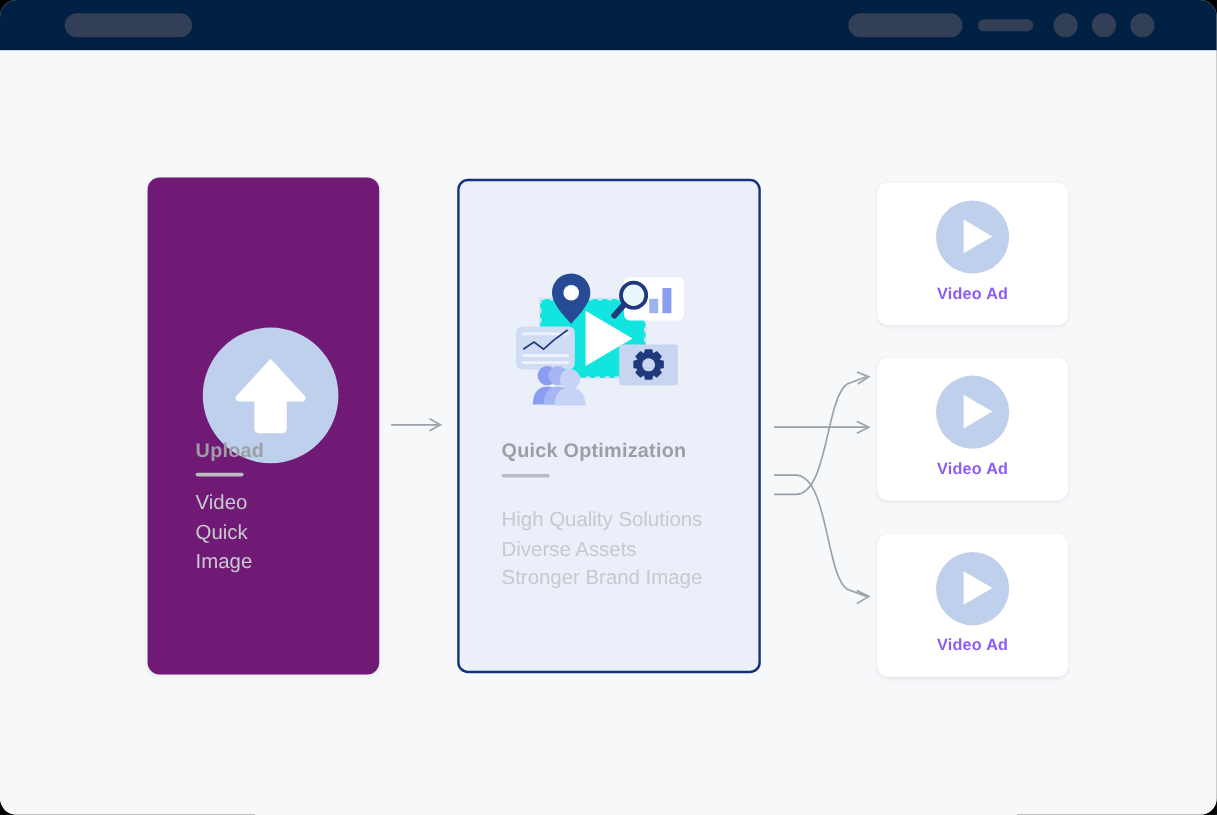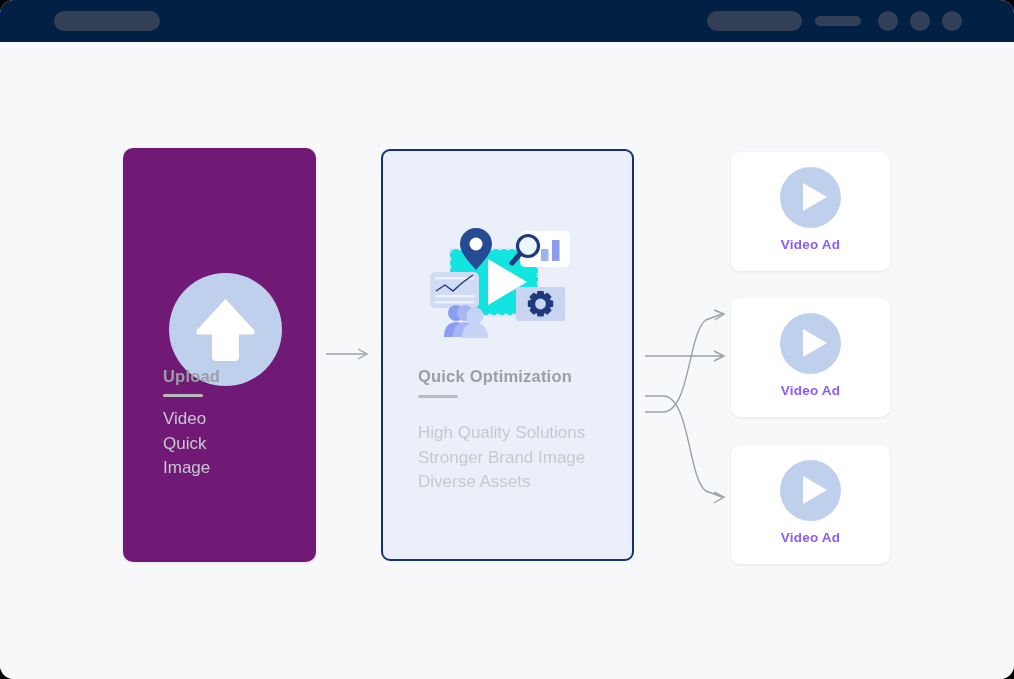--- a/index.html
+++ b/index.html
@@ -277,22 +277,22 @@
                      L-12.7 2.7 L-12.7 -3.3 L-9.3 -4.2 L-11.1 -7.2 L-6.9 -11.4 L-3.9 -9.6 Z"></path>
             <circle cx="0" cy="0" r="5.4" fill="#c7d5f0"></circle>
           </g>
         </g>
       </svg>
 
       <div class="card-title opt-title">Quick Optimization</div>
       <div class="title-rule opt-rule"></div>
       <div class="card-list opt-list">
         <div>High Quality Solutions</div>
+        <div>Diverse Assets</div>
         <div>Stronger Brand Image</div>
-        <div>Diverse Assets</div>
       </div>
     </div>
 
     <div class="card-video vc-1">
       <div class="play-circle">
         <div class="play-tri"></div>
       </div>
       <div class="video-label">Video Ad</div>
     </div>
 

